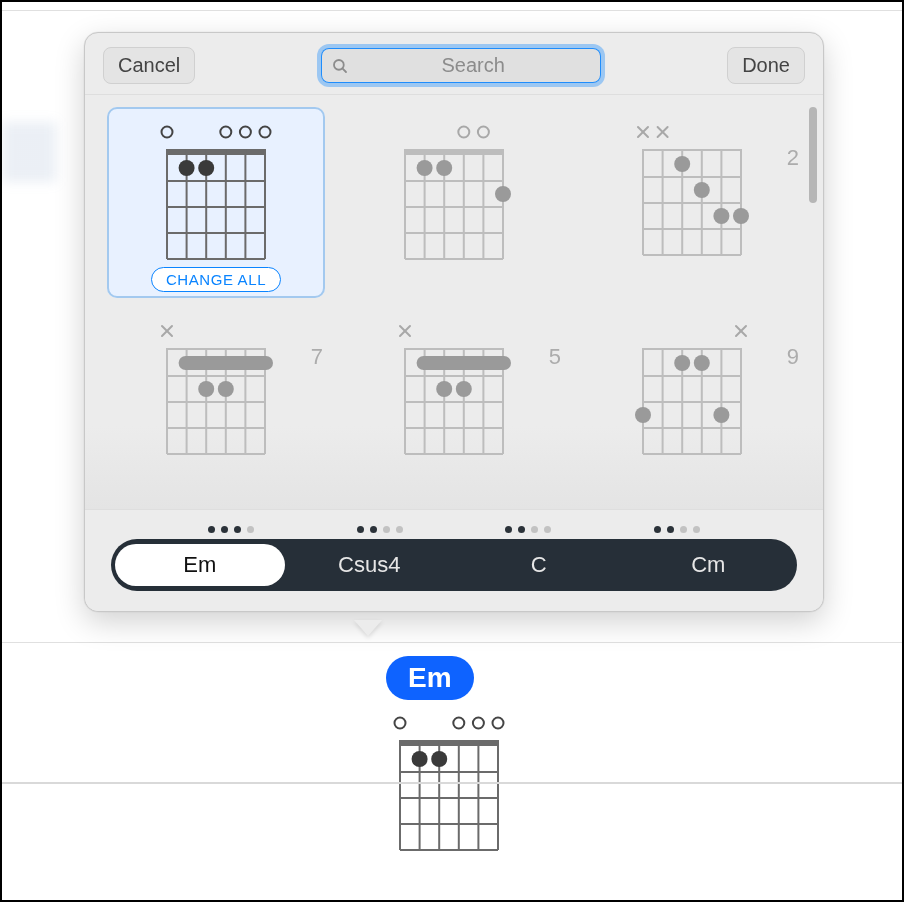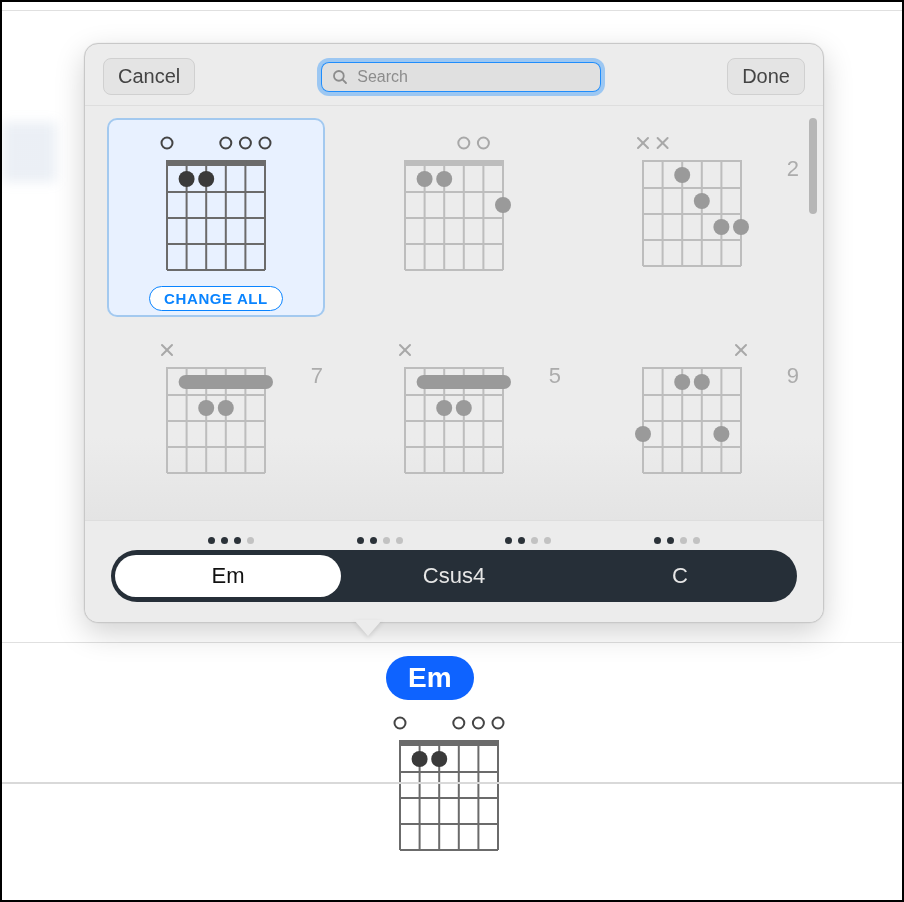--- a/index.html
+++ b/index.html
@@ -40,21 +40,21 @@
     filter:blur(6px);
     background-position:0 120px,0 280px;
     background-repeat:no-repeat;
     background-size:100% 60px,100% 60px;
   }
   .faint-line{
     position:absolute;left:0;right:0;height:1px;background:#e0e0e0;
   }
   
   .popover{
-    position:absolute;top:41px;left:82px;
+    position:absolute;top:30px;left:82px;
     width:740px;height:580px;
     background:var(--panel-bg);
     border:1px solid var(--panel-border);
     border-radius:14px;
     box-shadow:0 10px 30px rgba(0,0,0,.18),0 0 0 .5px rgba(0,0,0,.05);
     display:flex;flex-direction:column;
   }
   .pop-header{
     display:flex;align-items:center;justify-content:space-between;
     padding:14px 18px 10px;
@@ -73,21 +73,21 @@
     flex:0 0 280px;
     display:flex;align-items:center;
     background:#e0e0e0;
     border-radius:8px;
     padding:5px 10px;
     box-shadow:0 0 0 4px rgba(10,132,255,.35),inset 0 0 0 1px rgba(10,132,255,.9);
   }
   .search svg{flex:none;margin-right:6px}
   .search input{
     border:none;background:transparent;outline:none;
-    font-size:16px;color:#333;width:100%;
+    font-size:20px;color:#333;width:100%;text-align:center;
   }
   .search input::placeholder{color:var(--placeholder)}
   .pop-body{
     position:relative;
     flex:1;
     overflow:hidden;
     padding:12px 22px 0 22px;
     background:linear-gradient(#ececec 0 80%,#e4e4e4 100%);
   }
   .scroll{
@@ -102,28 +102,27 @@
     position:relative;
     display:flex;flex-direction:column;align-items:center;
     padding:10px 6px 6px;
     border-radius:10px;
   }
   .cell.selected{
     background:var(--sel-light);
     box-shadow:inset 0 0 0 2px var(--sel-border);
   }
   .change-all{
-    margin-top:8px;
     border:1.5px solid var(--sel-blue);
     color:var(--sel-blue);
     background:#fff;
     border-radius:999px;
     padding:3px 14px;
     font-size:15px;
-    font-weight:700;
+    font-weight:400;
     letter-spacing:.04em;
     cursor:pointer;
   }
   .fret-label{
     position:absolute;top:38px;right:2px;
     font-size:22px;color:#acacac;
   }
   
   .chord{width:138px;height:150px}
   
@@ -363,20 +362,21 @@
           <span class="on"></span>
           <span class="on"></span>
           <span></span>
           <span></span>
         </div>
       </div>
     <div class="pill" id="pill">
         <div class="seg active">Em</div>
         <div class="seg">Csus4</div>
         <div class="seg">C</div>
+        <div class="seg">Cm</div>
       </div>
   </div>
 </div>
 <div class="tail"></div>
 
 <div class="doc-chip">Em</div>
 <div class="doc-diagram" id="doc-diagram"><svg class="chord" viewBox="0 0 138 150">
       <circle cx="20" cy="15" r="5.5" fill="none" stroke="#444" stroke-width="2"></circle>
       <circle cx="78.8" cy="15" r="5.5" fill="none" stroke="#444" stroke-width="2"></circle>
       <circle cx="98.4" cy="15" r="5.5" fill="none" stroke="#444" stroke-width="2"></circle>

